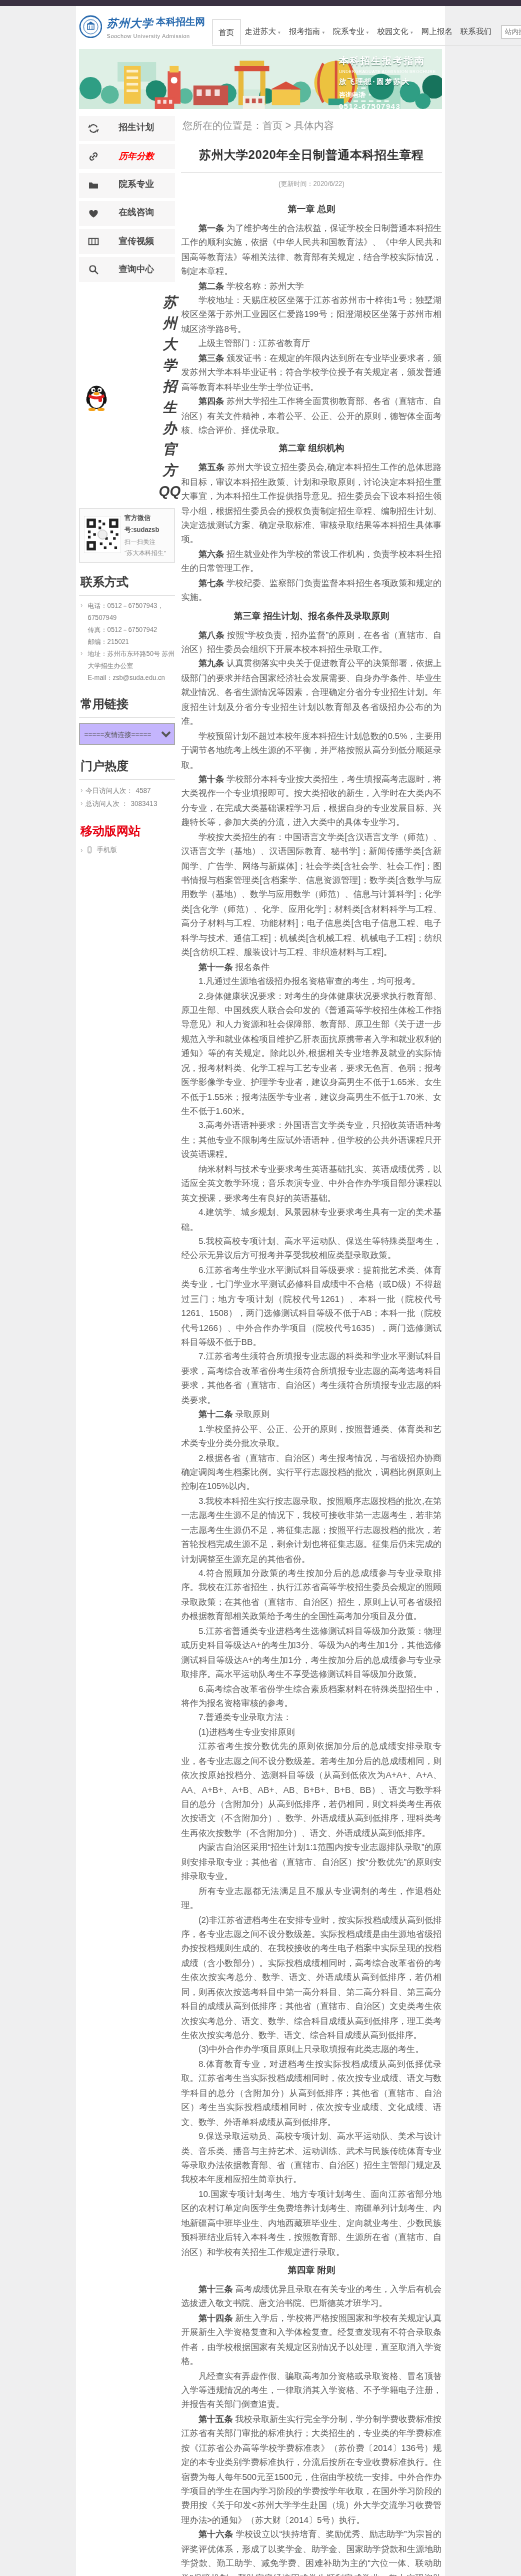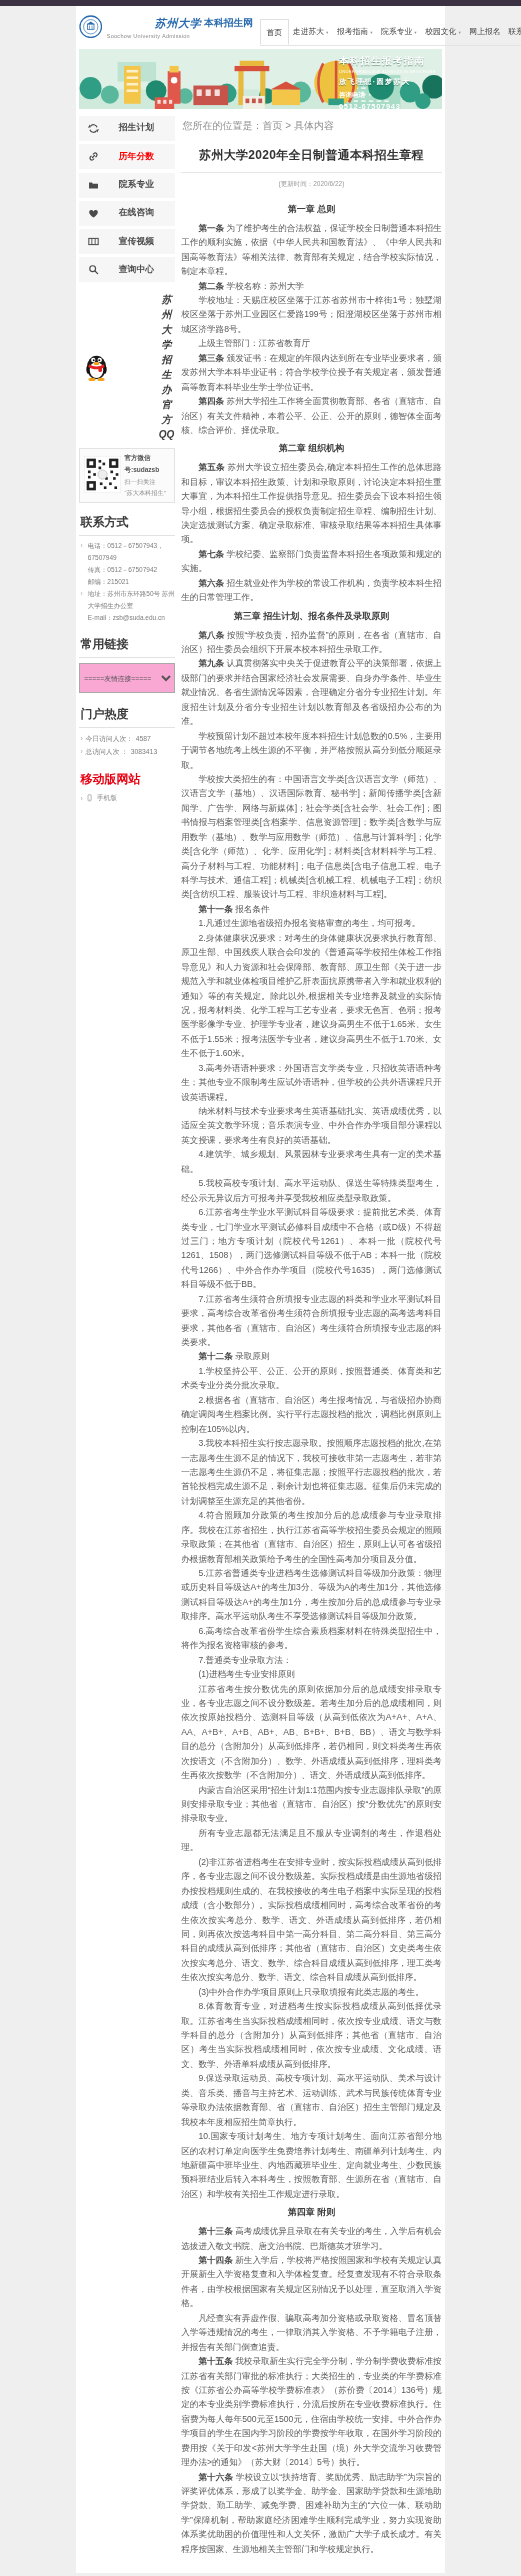--- a/index.html
+++ b/index.html
@@ -45,40 +45,40 @@
 
   
   .content-row { display: flex; gap: 5.9px; padding: 6.5px 3.3px 0 3.3px; align-items: flex-start; }
   .sidebar { width: 96px; flex-shrink: 0; }
   .main-col { flex: 1; min-width: 0; }
 
   
   .side-menu-item { background: #f7f6f6; margin-bottom: 3.3px; height: 25px; display: flex;
                     align-items: center; padding-left: 8.5px; gap: 20px; cursor: pointer; }
   .side-menu-item .mi-label { font-size: 8.8px; font-weight: bold; color: #4a4a4a; }
-  .side-menu-item.active .mi-label { color: #ff0000; }
+  .side-menu-item.active .mi-label { color: #ff0000; font-style: italic; }
   .mi-icon { width: 11px; height: 11px; display: inline-flex; }
   .mi-icon svg { width: 11px; height: 11px; }
 
   .qq-block { display: flex; align-items: center; gap: 3.9px; padding: 5.9px 1.3px 5.9px 2.6px; }
-  .qq-title { font-size: 10px; font-weight: bold; font-style: italic; color: #3d3d3d;
+  .qq-title { font-size: 14px; font-weight: bold; font-style: italic; color: #3d3d3d;
               text-align: center; line-height: 1.5; flex: 1; margin-left: 44px; }
   .wechat-block { border: 0.7px solid #e3e3e3; background: #fbfbfb; display: flex; gap: 3.9px;
                   padding: 3.9px 3.3px; align-items: center; }
   .wechat-txt { font-size: 6.2px; color: #8a8a8a; line-height: 1.8; }
   .wechat-account { font-weight: bold; color: #555; font-size: 6.5px; }
 
   .side-sec-title { font-size: 12px; font-weight: bold; color: #3c3c3c;
                     border-bottom: 0.7px solid #e2e2e2; padding: 5.9px 0 3.9px 1.3px; margin-top: 5.2px; }
   .side-sec-title.red { color: #e60012; border-bottom: none; padding-bottom: 1.3px; }
   .side-lines { padding: 3.9px 0 1.3px 1.3px; }
   .side-line { font-size: 6.5px; color: #7d7d7d; line-height: 1.85; display: flex; gap: 2.6px; }
   .side-line .bullet { color: #aaa; width: 4.6px; flex-shrink: 0; }
   .links-select { width: 100%; margin: 5.2px 0 1.3px 0; font-size: 6.8px; color: #555;
-                  border: 0.7px solid #a9a9a9; height: 30px; background: #f9a8d4; }
+                  border: 0.7px solid #a9a9a9; height: 22px; background: #c4b5fd; }
   .stat-line { font-size: 6.8px; color: #7d7d7d; line-height: 2; display: flex; gap: 2.6px; }
   .stat-line .bullet { color: #aaa; }
   .mobile-line { font-size: 6.8px; color: #8a8a8a; display: flex; align-items: center; gap: 3.3px;
                  padding: 3.3px 0 0 1.3px; cursor: pointer; }
 
   
   .breadcrumb { font-size: 10px; color: #8f8f8f; margin: 2.6px 0 14.3px 1.3px; }
   .doc-title { text-align: center; font-size: 12px; font-weight: bold; color: #333;
                letter-spacing: 0.3px; margin-bottom: 7.8px; }
   .title-divider { border: none; border-top: 0.7px solid #e7e7e7; margin: 0 0 7.2px 0; }
@@ -102,21 +102,21 @@
         <svg width="23.5" height="23.5" viewBox="0 0 36 36">
           <circle cx="18" cy="18" r="16.5" fill="#fff" stroke="#2b6cb0" stroke-width="2"></circle>
           <circle cx="18" cy="18" r="11" fill="none" stroke="#2b6cb0" stroke-width="1"></circle>
           <rect x="13" y="14" width="10" height="8" fill="none" stroke="#2b6cb0" stroke-width="1.2"></rect>
           <path d="M12 14l6-4 6 4z" fill="#2b6cb0"></path>
           <line x1="16" y1="16" x2="16" y2="22" stroke="#2b6cb0" stroke-width="1"></line>
           <line x1="20" y1="16" x2="20" y2="22" stroke="#2b6cb0" stroke-width="1"></line>
         </svg>
       </span>
       <span>
-        <span style="display:flex;align-items:center;margin-left:48px;">
+        <span style="display:flex;align-items:flex-start;">
           <span class="logo-text-cn">苏州大学</span>
           <span class="logo-text-sub">本科招生网</span>
         </span>
         <span class="logo-text-en" style="display:block">Soochow University Admission</span>
       </span>
     </div>
     <div class="nav-zone">
       <nav class="main-nav">
           <div class="nav-item active">
             <span>首页</span>
@@ -406,26 +406,27 @@
       <div class="article" id="article">
           <p class="chapter">第一章 总则</p>
           <p class="para"><b class="lead">第一条 </b>为了维护考生的合法权益，保证学校全日制普通本科招生工作的顺利实施，依据《中华人民共和国教育法》、《中华人民共和国高等教育法》等相关法律、教育部有关规定，结合学校实际情况，制定本章程。</p>
           <p class="para"><b class="lead">第二条 </b>学校名称：苏州大学</p>
           <p class="para">学校地址：天赐庄校区坐落于江苏省苏州市十梓街1号；独墅湖校区坐落于苏州工业园区仁爱路199号；阳澄湖校区坐落于苏州市相城区济学路8号。</p>
           <p class="para">上级主管部门：江苏省教育厅</p>
           <p class="para"><b class="lead">第三条 </b>颁发证书：在规定的年限内达到所在专业毕业要求者，颁发苏州大学本科毕业证书；符合学校学位授予有关规定者，颁发普通高等教育本科毕业生学士学位证书。</p>
           <p class="para"><b class="lead">第四条 </b>苏州大学招生工作将全面贯彻教育部、各省（直辖市、自治区）有关文件精神，本着公平、公正、公开的原则，德智体全面考核、综合评价、择优录取。</p>
           <p class="chapter">第二章 组织机构</p>
           <p class="para"><b class="lead">第五条 </b>苏州大学设立招生委员会,确定本科招生工作的总体思路和目标，审议本科招生政策、计划和录取原则，讨论决定本科招生重大事宜，为本科招生工作提供指导意见。招生委员会下设本科招生领导小组，根据招生委员会的授权负责制定招生章程、编制招生计划、决定选拔测试方案、确定录取标准、审核录取结果等本科招生具体事项。</p>
+          <p class="para"><b class="lead">第六条 </b>招生就业处作为学校的常设工作机构，负责学校本科生招生的日常管理工作。</p>
           <p class="para"><b class="lead">第七条 </b>学校纪委、监察部门负责监督本科招生各项政策和规定的实施。</p>
-          <p class="para"><b class="lead">第六条 </b>招生就业处作为学校的常设工作机构，负责学校本科生招生的日常管理工作。</p>
           <p class="chapter">第三章 招生计划、报名条件及录取原则</p>
           <p class="para"><b class="lead">第八条 </b>按照“学校负责，招办监督”的原则，在各省（直辖市、自治区）招生委员会组织下开展本校本科招生录取工作。</p>
           <p class="para"><b class="lead">第九条 </b>认真贯彻落实中央关于促进教育公平的决策部署，依据上级部门的要求并结合国家经济社会发展需要、自身办学条件、毕业生就业情况、各省生源情况等因素，合理确定分省分专业招生计划。年度招生计划及分省分专业招生计划以教育部及各省级招办公布的为准。</p>
           <p class="para">学校预留计划不超过本校年度本科招生计划总数的0.5%，主要用于调节各地统考上线生源的不平衡，并严格按照从高分到低分顺延录取。</p>
+          <p class="para"><b class="lead">第十条 </b>学校部分本科专业按大类招生，考生填报高考志愿时，将大类视作一个专业填报即可。按大类招收的新生，入学时在大类内不分专业，在完成大类基础课程学习后，根据自身的专业发展目标、兴趣特长等，参加大类的分流，进入大类中的具体专业学习。</p>
           <p class="para">学校按大类招生的有：中国语言文学类[含汉语言文学（师范）、汉语言文学（基地）、汉语国际教育、秘书学]；新闻传播学类[含新闻学、广告学、网络与新媒体]；社会学类[含社会学、社会工作]；图书情报与档案管理类[含档案学、信息资源管理]；数学类[含数学与应用数学（基地）、数学与应用数学（师范）、信息与计算科学]；化学类[含化学（师范）、化学、应用化学]；材料类[含材料科学与工程、高分子材料与工程、功能材料]；电子信息类[含电子信息工程、电子科学与技术、通信工程]；机械类[含机械工程、机械电子工程]；纺织类[含纺织工程、服装设计与工程、非织造材料与工程]。</p>
           <p class="para"><b class="lead">第十一条 </b>报名条件</p>
           <p class="para">1.凡通过生源地省级招办报名资格审查的考生，均可报考。</p>
           <p class="para">2.身体健康状况要求：对考生的身体健康状况要求执行教育部、原卫生部、中国残疾人联合会印发的《普通高等学校招生体检工作指导意见》和人力资源和社会保障部、教育部、原卫生部《关于进一步规范入学和就业体检项目维护乙肝表面抗原携带者入学和就业权利的通知》等的有关规定。除此以外,根据相关专业培养及就业的实际情况，报考材料类、化学工程与工艺专业者，要求无色盲、色弱；报考医学影像学专业、护理学专业者，建议身高男生不低于1.65米、女生不低于1.55米；报考法医学专业者，建议身高男生不低于1.70米、女生不低于1.60米。</p>
           <p class="para">3.高考外语语种要求：外国语言文学类专业，只招收英语语种考生；其他专业不限制考生应试外语语种，但学校的公共外语课程只开设英语课程。</p>
           <p class="para">纳米材料与技术专业要求考生英语基础扎实、英语成绩优秀，以适应全英文教学环境；音乐表演专业、中外合作办学项目部分课程以英文授课，要求考生有良好的英语基础。</p>
           <p class="para">4.建筑学、城乡规划、风景园林专业要求考生具有一定的美术基础。</p>
           <p class="para">5.我校高校专项计划、高水平运动队、保送生等特殊类型考生，经公示无异议后方可报考并享受我校相应类型录取政策。</p>
           <p class="para">6.江苏省考生学业水平测试科目等级要求：提前批艺术类、体育类专业，七门学业水平测试必修科目成绩中不合格（或D级）不得超过三门；地方专项计划（院校代号1261）、本科一批（院校代号1261、1508），两门选修测试科目等级不低于AB；本科一批（院校代号1266）、中外合作办学项目（院校代号1635），两门选修测试科目等级不低于BB。</p>
           <p class="para">7.江苏省考生须符合所填报专业志愿的科类和学业水平测试科目要求，高考综合改革省份考生须符合所填报专业志愿的高考选考科目要求，其他各省（直辖市、自治区）考生须符合所填报专业志愿的科类要求。</p>

